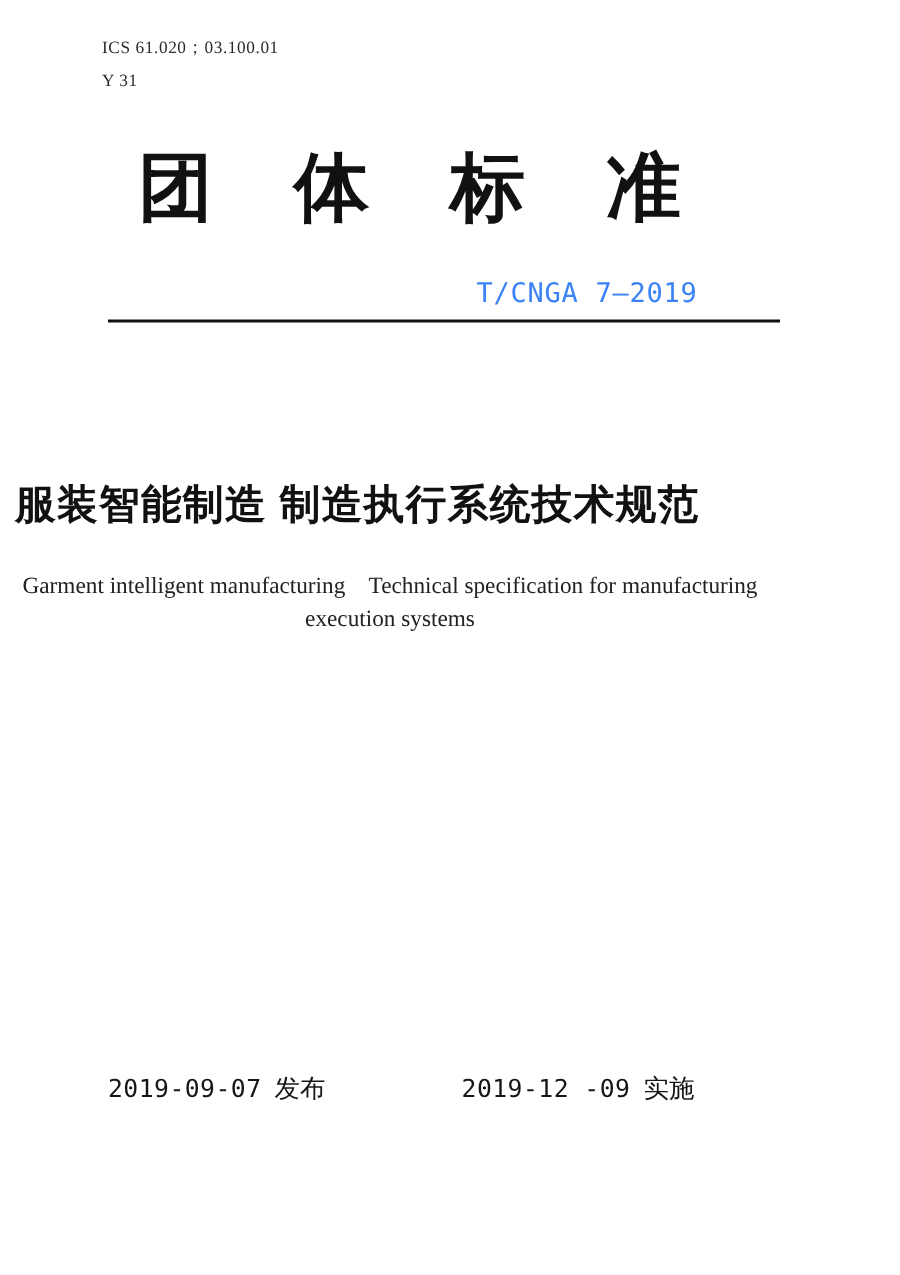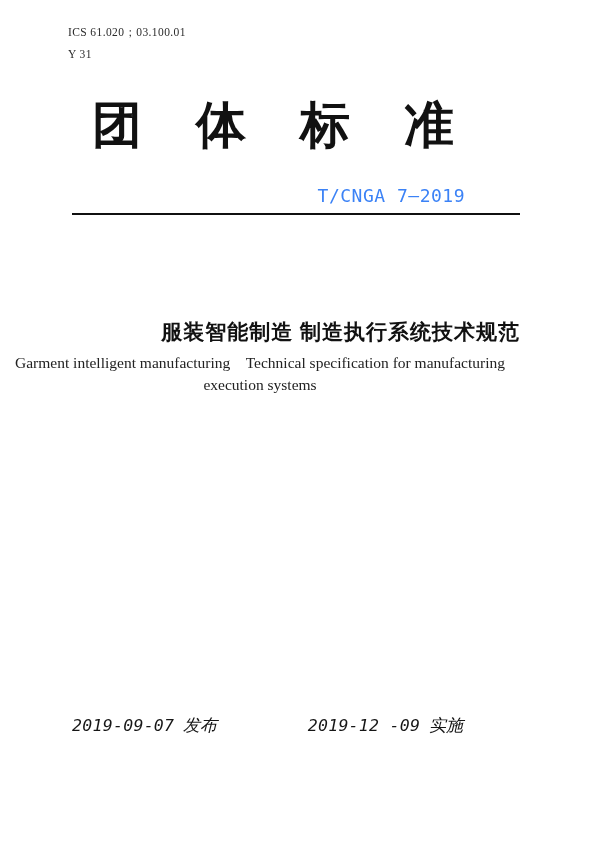--- a/index.html
+++ b/index.html
@@ -59,54 +59,53 @@
     top: 213px;
     left: 72px;
     width: 486px;
     height: 2px;
     background: #101010;
   }
   
   .title-cn {
     position: absolute;
     top: 318px;
-    left: 0;
+    left: 10px;
     width: 100%;
-    text-align: right;
+    text-align: left;
     font-family: "Liberation Sans", sans-serif;
     font-weight: 700;
-    font-size: 21px;
+    font-size: 27px;
     letter-spacing: 1px;
     white-space: nowrap;
     color: #111111;
   }
   
   .title-en {
     position: absolute;
-    top: 352px;
+    top: 380px;
     left: 0;
     width: 100%;
     text-align: center;
     font-family: "Liberation Serif", serif;
     font-size: 15.5px;
     line-height: 22px;
     color: #222222;
   }
   
   .dates {
     position: absolute;
     top: 714px;
     left: 72px;
     right: 57px;
     display: flex;
     justify-content: space-between;
     align-items: center;
     font-size: 17px;
     color: #161616;
-    font-style: italic;
   }
   .date-item .num {
     font-family: "DejaVu Sans Mono", "Liberation Mono", monospace;
     font-size: 16.5px;
     letter-spacing: 0.3px;
   }
   .date-item .date-label {
     font-family: "Liberation Sans", sans-serif;
     font-size: 17px;
     margin-left: 4px;

